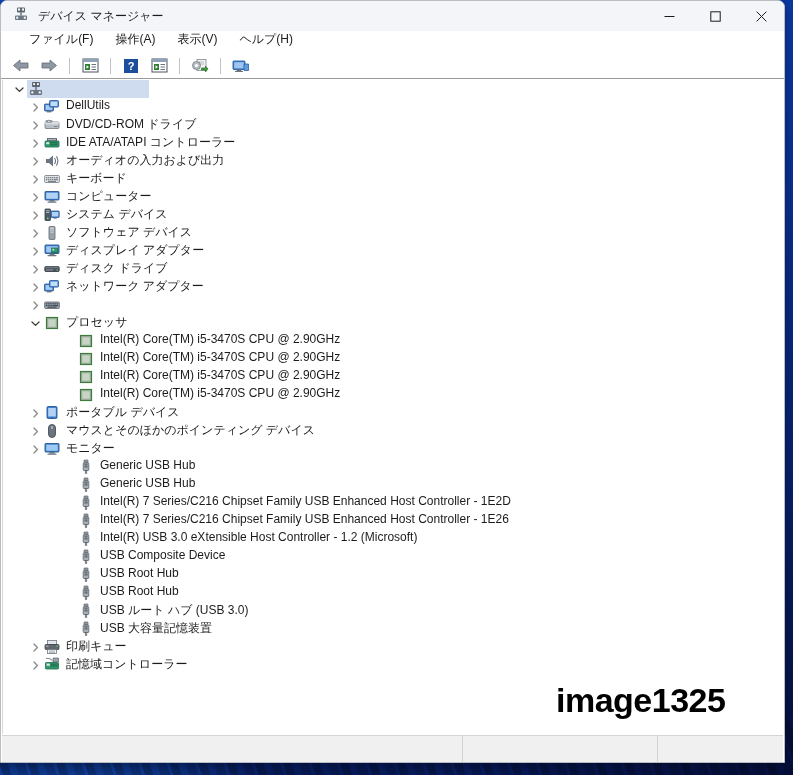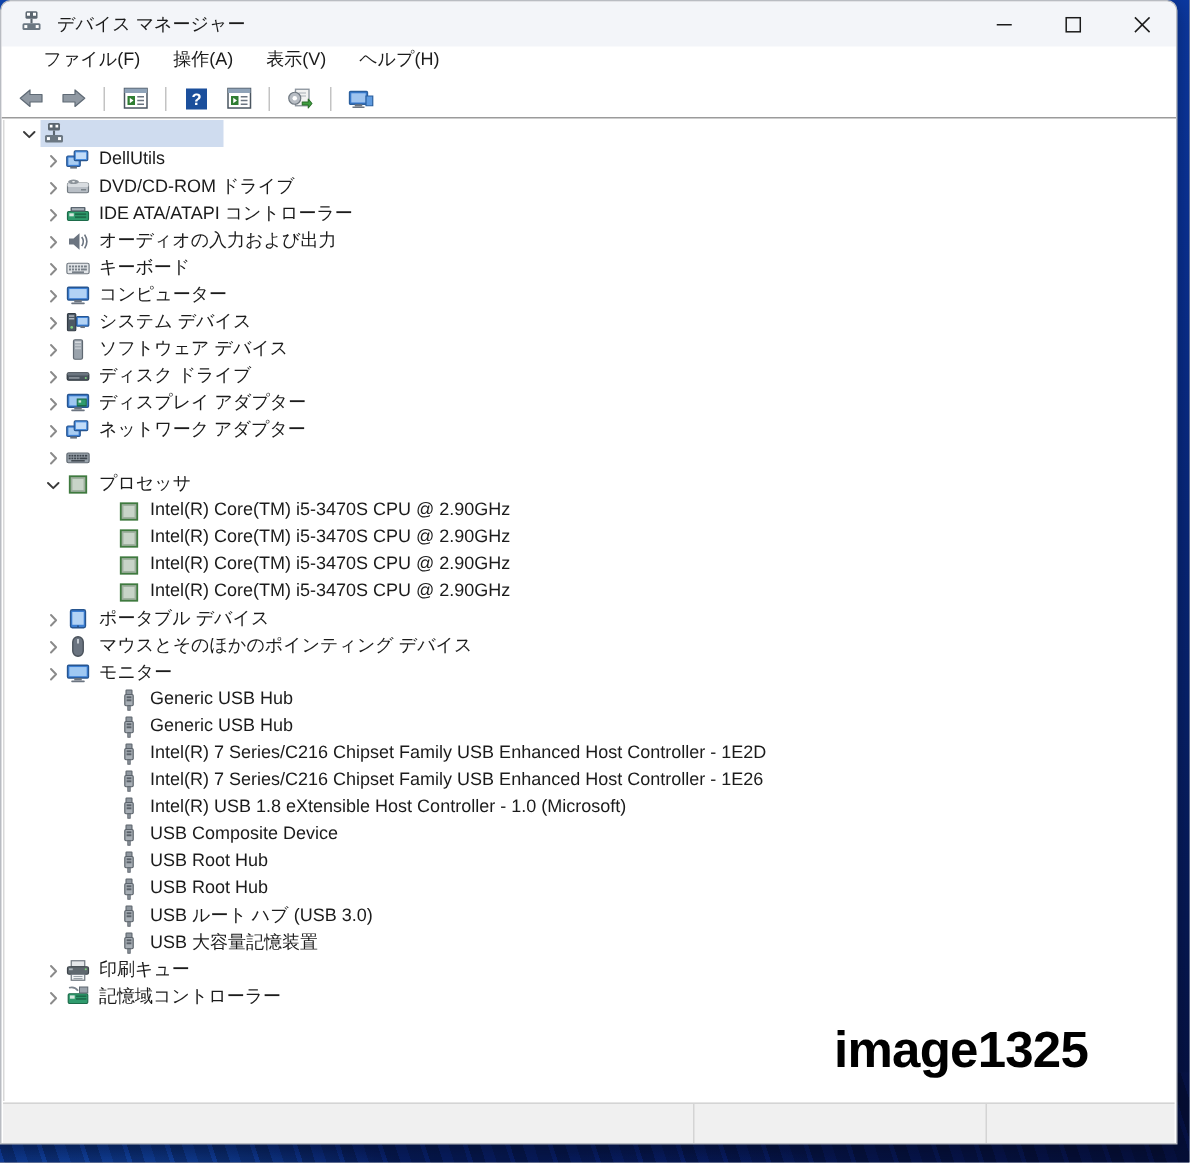--- a/index.html
+++ b/index.html
@@ -454,46 +454,46 @@
         <span class="tlabel">ソフトウェア デバイス</span>
       </div>
       <div class="row lvl1">
         <span class="twisty">
           <svg width="9" height="9" viewBox="0 0 9 9">
             <path d="M3 1 L6.4 4.5 L3 8" fill="none" stroke="#8a8a8a" stroke-width="1.3" stroke-linecap="round" stroke-linejoin="round"></path>
           </svg>
         </span>
         <span class="ticon">
           <svg width="16" height="16" viewBox="0 0 16 16">
-            <rect x="0.8" y="5.5" width="14.4" height="5" rx="1" fill="#4b555f" stroke="#2e363d" stroke-width="0.8"></rect>
-            <rect x="0.8" y="5.5" width="14.4" height="1.8" rx="1" fill="#6b757f"></rect>
-            <circle cx="13.2" cy="9" r="0.7" fill="#7ed07e"></circle>
-            <rect x="2" y="8.4" width="7" height="1.1" fill="#8d959d"></rect>
-          </svg>
-        </span>
-        <span class="tlabel">ディスク ドライブ</span>
-      </div>
-      <div class="row lvl1">
-        <span class="twisty">
-          <svg width="9" height="9" viewBox="0 0 9 9">
-            <path d="M3 1 L6.4 4.5 L3 8" fill="none" stroke="#8a8a8a" stroke-width="1.3" stroke-linecap="round" stroke-linejoin="round"></path>
-          </svg>
-        </span>
-        <span class="ticon">
-          <svg width="16" height="16" viewBox="0 0 16 16">
             <rect x="1" y="2" width="14" height="8.5" rx="0.8" fill="#3c7fd4" stroke="#27558f" stroke-width="0.9"></rect>
             <rect x="2.2" y="3.2" width="11.6" height="6.1" fill="#9fc8f2"></rect>
             <rect x="5.5" y="10.5" width="5" height="1.5" fill="#6b7480"></rect>
             <rect x="3.5" y="12" width="9" height="1.2" rx="0.5" fill="#6b7480"></rect>
             <rect x="7.5" y="5" width="6" height="4.5" fill="#2f9b6d" stroke="#1d6b4a" stroke-width="0.7"></rect>
             <rect x="8.4" y="5.9" width="1.7" height="1.5" fill="#d6e8df"></rect>
             <line x1="7.5" y1="9.5" x2="13.5" y2="9.5" stroke="#1d6b4a" stroke-width="0.9"></line>
           </svg>
         </span>
         <span class="tlabel">ディスプレイ アダプター</span>
+      </div>
+      <div class="row lvl1">
+        <span class="twisty">
+          <svg width="9" height="9" viewBox="0 0 9 9">
+            <path d="M3 1 L6.4 4.5 L3 8" fill="none" stroke="#8a8a8a" stroke-width="1.3" stroke-linecap="round" stroke-linejoin="round"></path>
+          </svg>
+        </span>
+        <span class="ticon">
+          <svg width="16" height="16" viewBox="0 0 16 16">
+            <rect x="0.8" y="5.5" width="14.4" height="5" rx="1" fill="#4b555f" stroke="#2e363d" stroke-width="0.8"></rect>
+            <rect x="0.8" y="5.5" width="14.4" height="1.8" rx="1" fill="#6b757f"></rect>
+            <circle cx="13.2" cy="9" r="0.7" fill="#7ed07e"></circle>
+            <rect x="2" y="8.4" width="7" height="1.1" fill="#8d959d"></rect>
+          </svg>
+        </span>
+        <span class="tlabel">ディスク ドライブ</span>
       </div>
       <div class="row lvl1">
         <span class="twisty">
           <svg width="9" height="9" viewBox="0 0 9 9">
             <path d="M3 1 L6.4 4.5 L3 8" fill="none" stroke="#8a8a8a" stroke-width="1.3" stroke-linecap="round" stroke-linejoin="round"></path>
           </svg>
         </span>
         <span class="ticon">
           <svg width="16" height="16" viewBox="0 0 16 16">
             <rect x="0.5" y="5" width="9" height="7" rx="0.8" fill="#3c7fd4" stroke="#27558f" stroke-width="0.8"></rect>
@@ -685,21 +685,21 @@
         <span class="twisty"></span>
         <span class="ticon">
           <svg width="16" height="16" viewBox="0 0 16 16">
             <rect x="6" y="1" width="4" height="3" rx="0.4" fill="#8f979f" stroke="#5a626a" stroke-width="0.7"></rect>
             <rect x="5.2" y="4" width="5.6" height="7.5" rx="0.8" fill="#a7aeb5" stroke="#5a626a" stroke-width="0.8"></rect>
             <rect x="6.4" y="5.2" width="3.2" height="1.3" fill="#5a626a"></rect>
             <rect x="6.4" y="7.2" width="3.2" height="1.3" fill="#5a626a"></rect>
             <rect x="7.2" y="11.5" width="1.6" height="3" fill="#8f979f" stroke="#5a626a" stroke-width="0.6"></rect>
           </svg>
         </span>
-        <span class="tlabel">Intel(R) USB 1.8 eXtensible Host Controller - 1.0 (Microsoft)</span>
+        <span class="tlabel">Intel(R) USB 3.0 eXtensible Host Controller - 1.2 (Microsoft)</span>
       </div>
       <div class="row lvl2">
         <span class="twisty"></span>
         <span class="ticon">
           <svg width="16" height="16" viewBox="0 0 16 16">
             <rect x="6" y="1" width="4" height="3" rx="0.4" fill="#8f979f" stroke="#5a626a" stroke-width="0.7"></rect>
             <rect x="5.2" y="4" width="5.6" height="7.5" rx="0.8" fill="#a7aeb5" stroke="#5a626a" stroke-width="0.8"></rect>
             <rect x="6.4" y="5.2" width="3.2" height="1.3" fill="#5a626a"></rect>
             <rect x="6.4" y="7.2" width="3.2" height="1.3" fill="#5a626a"></rect>
             <rect x="7.2" y="11.5" width="1.6" height="3" fill="#8f979f" stroke="#5a626a" stroke-width="0.6"></rect>

